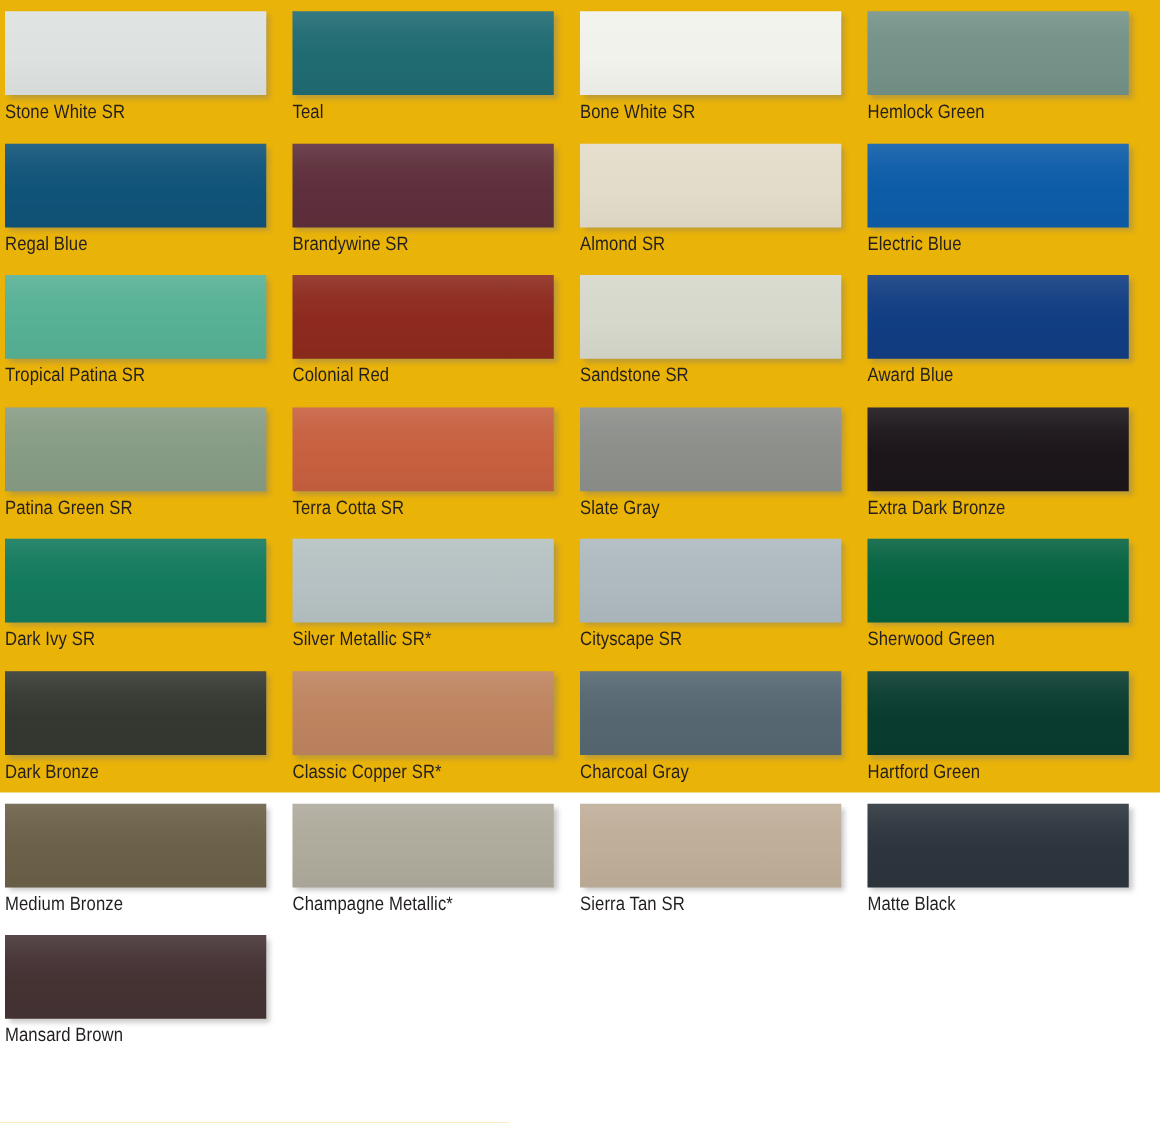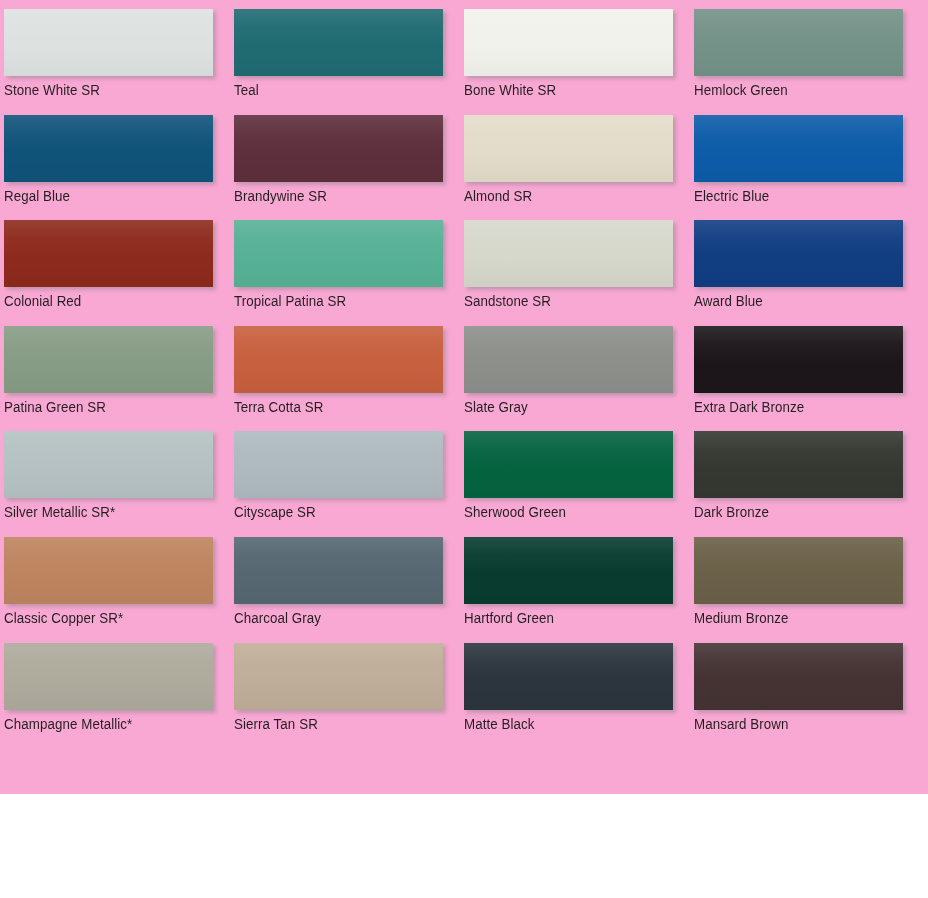--- a/index.html
+++ b/index.html
@@ -10,22 +10,22 @@
   body {
     width: 928px;
     height: 898px;
     overflow: hidden;
     font-family: "Liberation Sans", "DejaVu Sans", sans-serif;
     position: relative;
   }
   #swatch-chart {
     position: relative;
     width: 928px;
-    height: 794px;
-    background: #f9a8d4;
+    height: 634px;
+    background: #eab308;
   }
   .swatch-grid {
     position: absolute;
     left: 0;
     top: 0;
     width: 928px;
     display: grid;
     grid-template-columns: repeat(4, 230px);
     grid-auto-rows: 105.6px;
     column-gap: 0px;
@@ -106,28 +106,28 @@
       </div>
       <div class="swatch-cell">
         <div class="swatch-chip" style="background-color: rgb(227, 220, 202);"></div>
         <div class="swatch-label">Almond SR</div>
       </div>
       <div class="swatch-cell">
         <div class="swatch-chip" style="background-color: rgb(13, 92, 168);"></div>
         <div class="swatch-label">Electric Blue</div>
       </div>
       <div class="swatch-cell">
+        <div class="swatch-chip" style="background-color: rgb(87, 177, 149);"></div>
+        <div class="swatch-label">Tropical Patina SR</div>
+      </div>
+      <div class="swatch-cell">
         <div class="swatch-chip" style="background-color: rgb(141, 42, 29);"></div>
         <div class="swatch-label">Colonial Red</div>
       </div>
       <div class="swatch-cell">
-        <div class="swatch-chip" style="background-color: rgb(87, 177, 149);"></div>
-        <div class="swatch-label">Tropical Patina SR</div>
-      </div>
-      <div class="swatch-cell">
         <div class="swatch-chip" style="background-color: rgb(215, 216, 204);"></div>
         <div class="swatch-label">Sandstone SR</div>
       </div>
       <div class="swatch-cell">
         <div class="swatch-chip" style="background-color: rgb(17, 61, 130);"></div>
         <div class="swatch-label">Award Blue</div>
       </div>
       <div class="swatch-cell">
         <div class="swatch-chip" style="background-color: rgb(135, 156, 133);"></div>
         <div class="swatch-label">Patina Green SR</div>
@@ -136,20 +136,24 @@
         <div class="swatch-chip" style="background-color: rgb(199, 96, 63);"></div>
         <div class="swatch-label">Terra Cotta SR</div>
       </div>
       <div class="swatch-cell">
         <div class="swatch-chip" style="background-color: rgb(141, 143, 139);"></div>
         <div class="swatch-label">Slate Gray</div>
       </div>
       <div class="swatch-cell">
         <div class="swatch-chip" style="background-color: rgb(28, 22, 26);"></div>
         <div class="swatch-label">Extra Dark Bronze</div>
+      </div>
+      <div class="swatch-cell">
+        <div class="swatch-chip" style="background-color: rgb(19, 122, 93);"></div>
+        <div class="swatch-label">Dark Ivy SR</div>
       </div>
       <div class="swatch-cell">
         <div class="swatch-chip" style="background-color: rgb(181, 193, 194);"></div>
         <div class="swatch-label">Silver Metallic SR*</div>
       </div>
       <div class="swatch-cell">
         <div class="swatch-chip" style="background-color: rgb(174, 186, 192);"></div>
         <div class="swatch-label">Cityscape SR</div>
       </div>
       <div class="swatch-cell">

